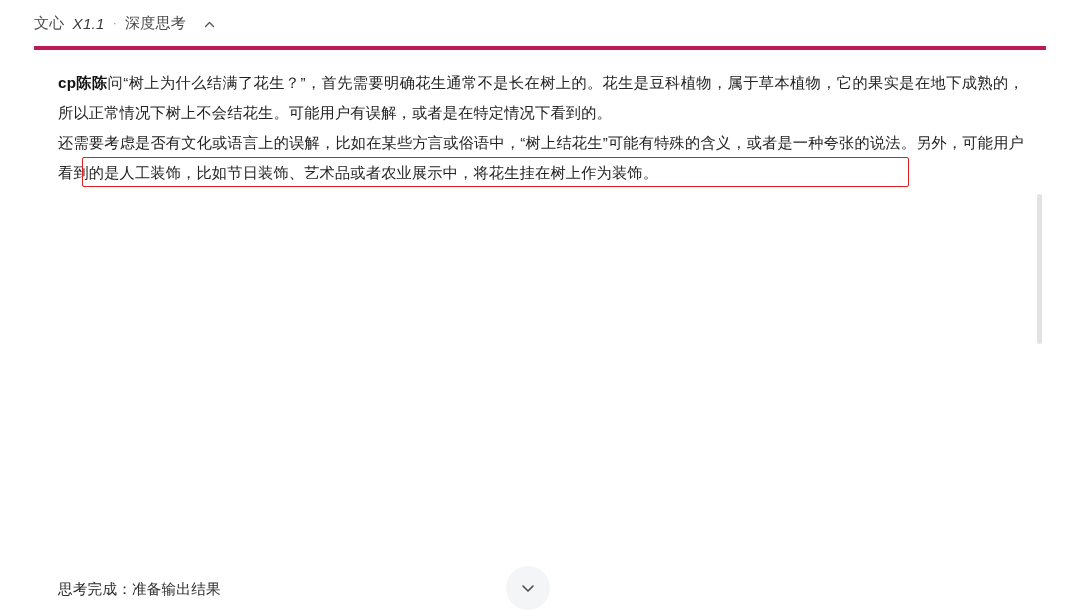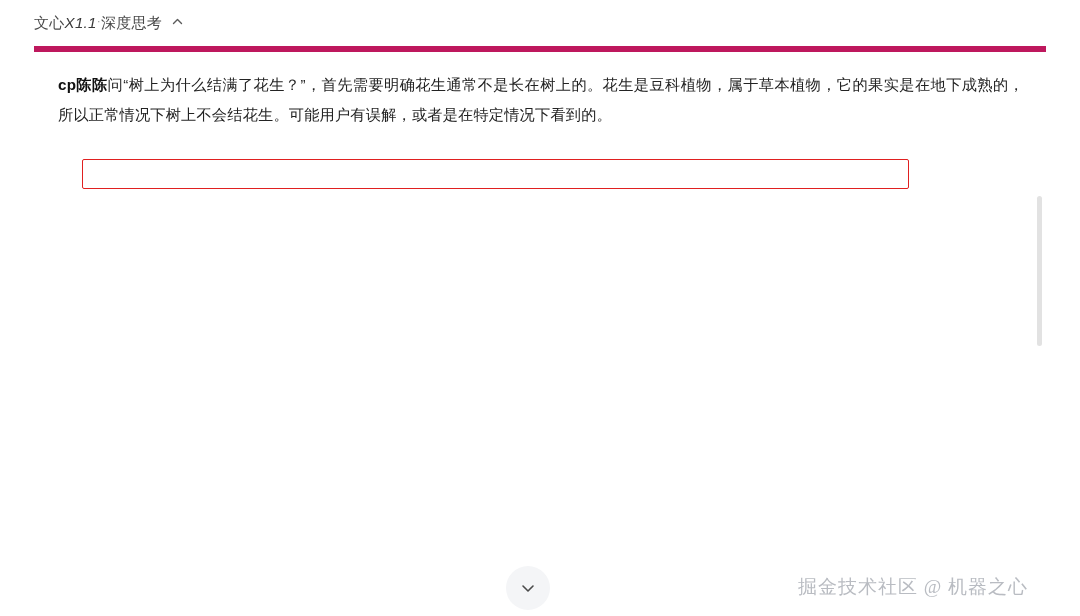--- a/index.html
+++ b/index.html
@@ -33,22 +33,22 @@
     align-items: center;
     padding-left: 34px;
     box-sizing: border-box;
     background: #ffffff;
   }
   .brand {
     font-size: 15px;
     color: #4a4a4a;
     letter-spacing: 0.3px;
     display: flex;
-    align-items: flex-start;
-    gap: 0;
+    align-items: center;
+    gap: 8px;
   }
   .brand .model {
     font-style: italic;
     font-weight: normal;
     font-size: 15px;
     color: #3a3a3a;
   }
   .brand .dot {
     font-size: 12px;
     color: #9a9a9a;
@@ -68,21 +68,21 @@
   .chev-up svg { display: block; }
 
   
   .panel {
     position: absolute;
     left: 34px;
     top: 46px;
     width: 1012px;
     height: 416px;
     box-sizing: border-box;
-    border-top: 6px solid #be185d;
+    border-top: 4px solid #be185d;
     background: #ffffff;
     padding: 18px 22px 0 24px;
   }
   .para {
     font-size: 15.2px;
     line-height: 30px;
     color: #232323;
     margin: 0 0 18px 0;
     text-align: justify;
     letter-spacing: 0.2px;
@@ -192,30 +192,31 @@
     </div>
   </div>
 
   <div class="panel">
 
     <div class="highlight-wrap">
       <p class="para"><span class="who">cp陈陈</span><span>问“树上为什么结满了花生？”，首先需要明确花生通常不是长在树上的。花生是豆科植物，属于草本植物，它的果实是在地下成熟的，所以正常情况下树上不会结花生。可能用户有误解，或者是在特定情况下看到的。</span></p>
       <div class="redbox"></div>
     </div>
 
+    <p class="para">还需要考虑是否有文化或语言上的误解，比如在某些方言或俗语中，“树上结花生”可能有特殊的含义，或者是一种夸张的说法。另外，可能用户看到的是人工装饰，比如节日装饰、艺术品或者农业展示中，将花生挂在树上作为装饰。</p>
 
     <div class="scroll-track">
       <div class="scroll-thumb"></div>
     </div>
   </div>
 
   <div class="footer">
+    <div class="status-text">思考完成：准备输出结果</div>
     <button class="collapse-btn">
       <span>
         <svg width="20" height="20" viewBox="0 0 20 20" aria-hidden="true">
           <polyline points="5,8 10,13 15,8" fill="none" stroke="#4a4a4a" stroke-width="1.6" stroke-linecap="round" stroke-linejoin="round"></polyline>
         </svg>
       </span>
     </button>
-    <div class="watermark">掘金技术社区 @ 机器之心</div>
   </div>
 
 </div>
 
 </body></html>

